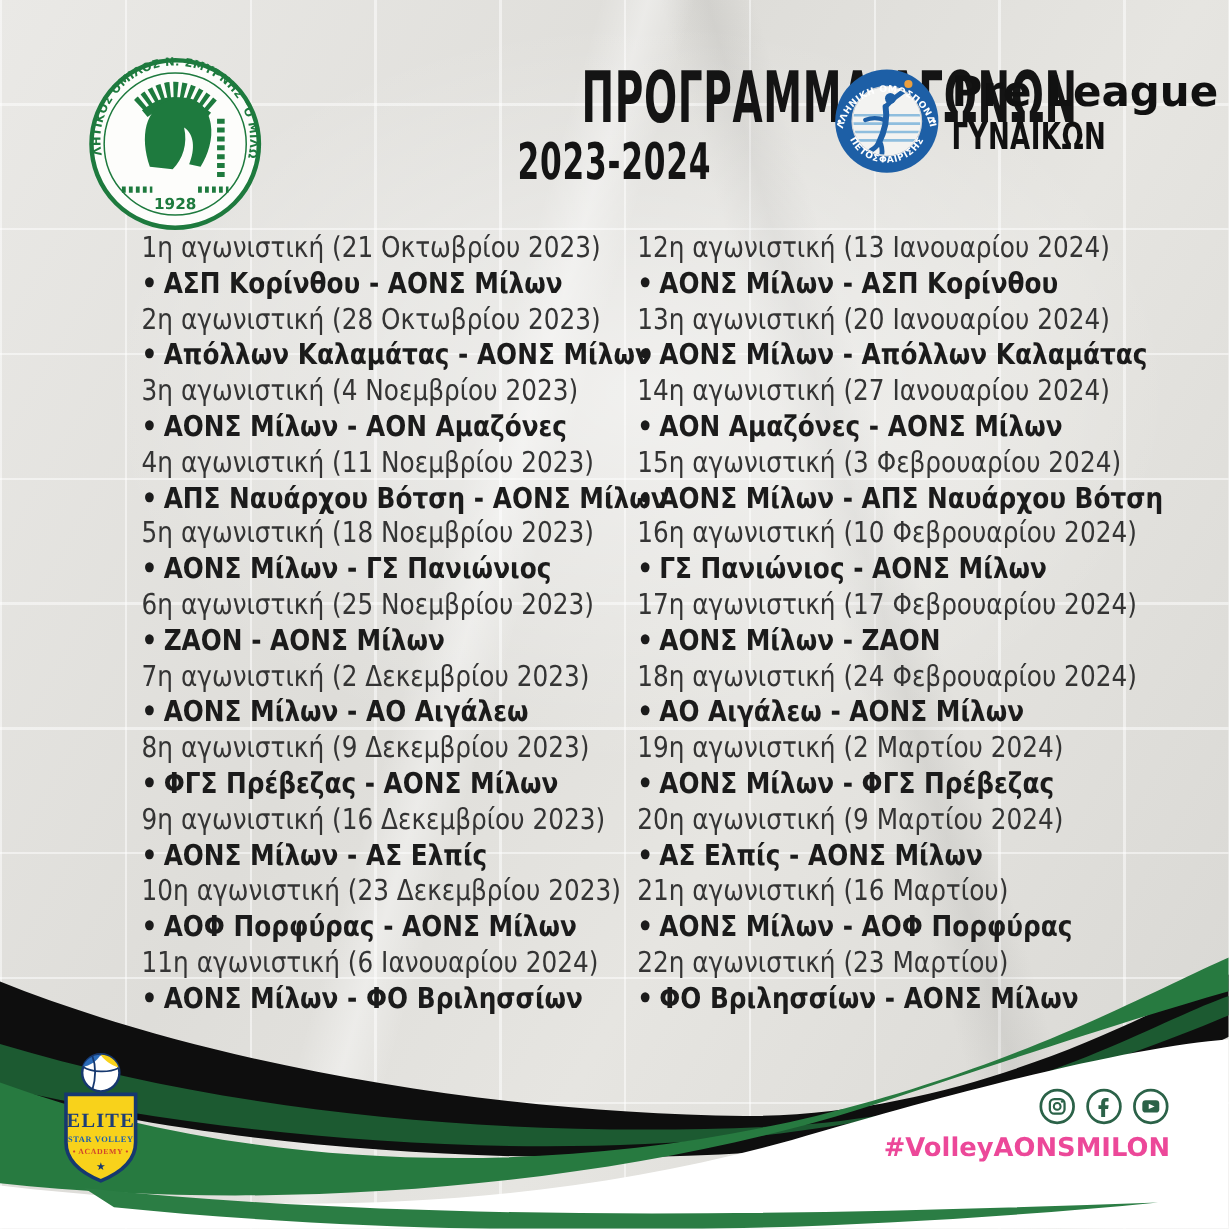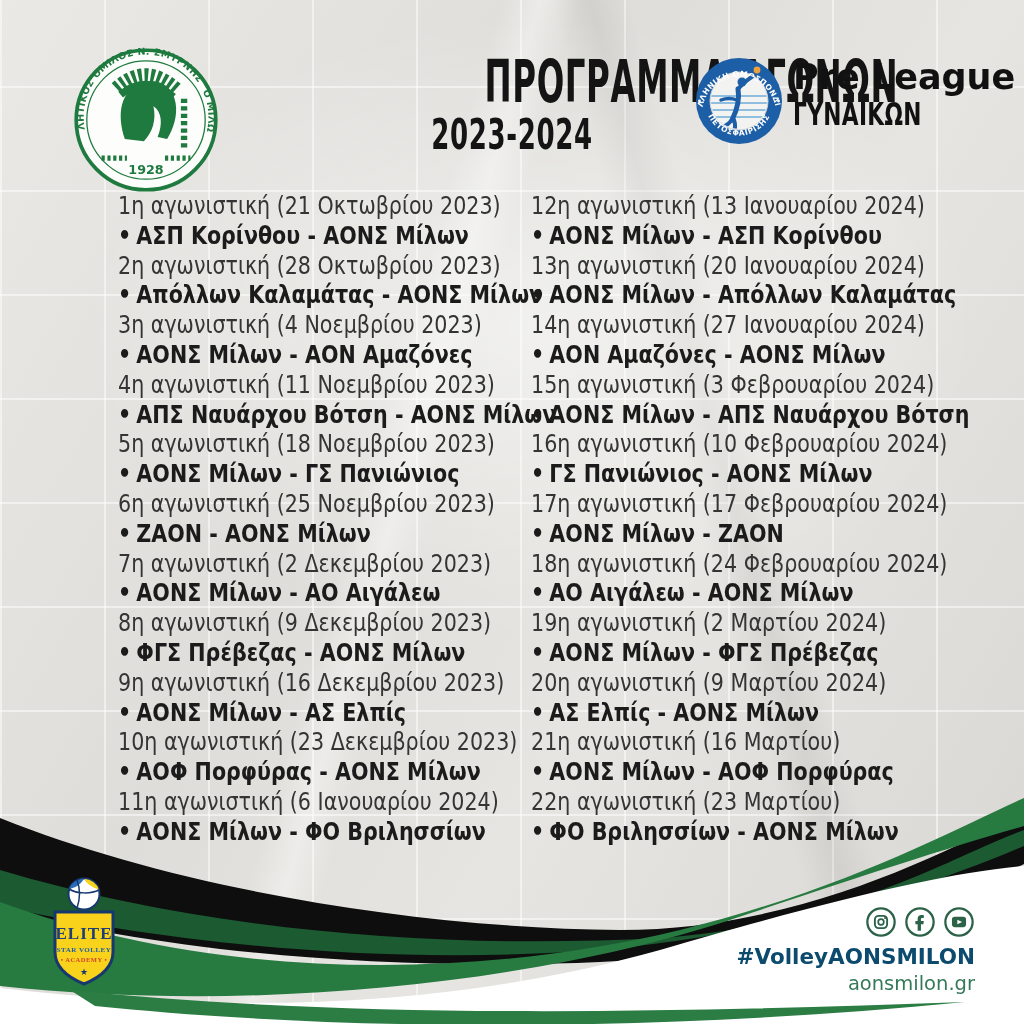--- a/index.html
+++ b/index.html
@@ -28,21 +28,21 @@
   .col{position:absolute;top:192px;width:480px;transform:scaleX(.86);transform-origin:left top;}
   .col-left{left:118px;}
   .col-right{left:531px;}
   .md-line{font-size:24px;font-weight:400;color:#343434;height:29.8px;line-height:29.8px;white-space:nowrap;}
   .match-line{font-size:24px;font-weight:700;color:#1b1b1b;height:29.8px;line-height:29.8px;white-space:nowrap;}
   .match-line .bullet{margin-right:6px;}
   .swoosh{position:absolute;inset:0;pointer-events:none;}
   .badge{position:absolute;left:46px;top:876px;width:76px;height:116px;z-index:6;font-family:Liberation Serif, serif;}
   .footer-right{position:absolute;right:49px;top:906px;text-align:right;z-index:6;}
   .social-row{display:flex;gap:7px;justify-content:flex-end;}
-  .hashtag{font-size:21.5px;font-weight:700;color:#0c4a6e;margin-top:6px;white-space:nowrap;}
+  .hashtag{font-size:21.5px;font-weight:700;color:#ec4899;margin-top:6px;white-space:nowrap;}
   .website{font-size:19.5px;font-weight:400;color:#35795a;margin-top:3px;white-space:nowrap;}
 </style>
 </head>
 <body>
 
 <div class="paper"></div>
 
 <div class="logo-club">
   <svg viewBox="0 0 140 140" width="148" height="148">
     <circle cx="70" cy="70" r="66" fill="#fdfdfb" stroke="#1e7a3e" stroke-width="3.5"></circle>
@@ -195,14 +195,13 @@
       <circle cx="17" cy="17" r="14.5" fill="none" stroke="#2b6248" stroke-width="2.4"></circle>
       <path d="M21,9.5 h-2.4 c-2.6,0 -4.1,1.5 -4.1,4.1 v2.4 h-2.4 v3.4 h2.4 v7 h3.5 v-7 h2.6 l.5,-3.4 h-3.1 v-2 c0,-.9 .4,-1.3 1.3,-1.3 h1.7 Z" fill="#2b6248"></path>
     </svg>
     <svg width="32" height="32" viewBox="0 0 34 34">
       <circle cx="17" cy="17" r="14.5" fill="none" stroke="#2b6248" stroke-width="2.4"></circle>
       <rect x="9.5" y="11.5" width="15" height="11" rx="3" fill="#2b6248"></rect>
       <path d="M15.2,14.6 L20.4,17 L15.2,19.4 Z" fill="#ffffff"></path>
     </svg>
   </div>
   <div class="hashtag">#VolleyAONSMILON</div>
-  <div class="website">aonsmilon.gr</div>
 </div>
 
 </body></html>

